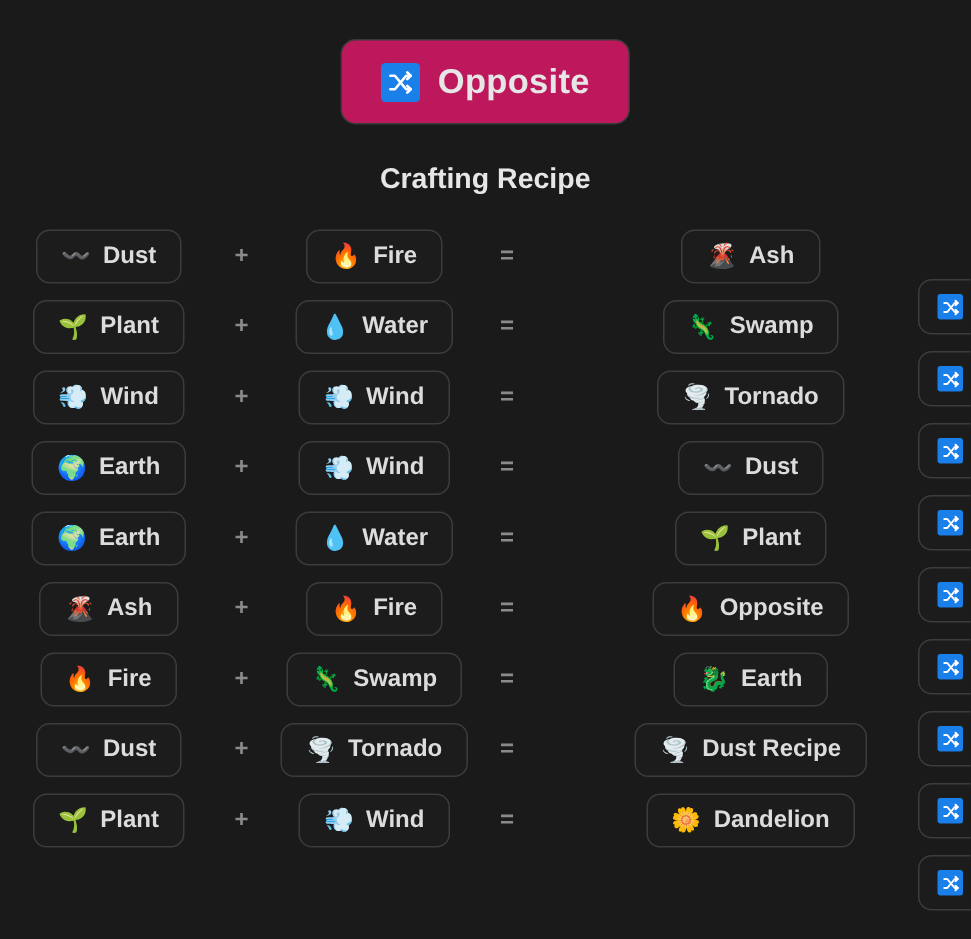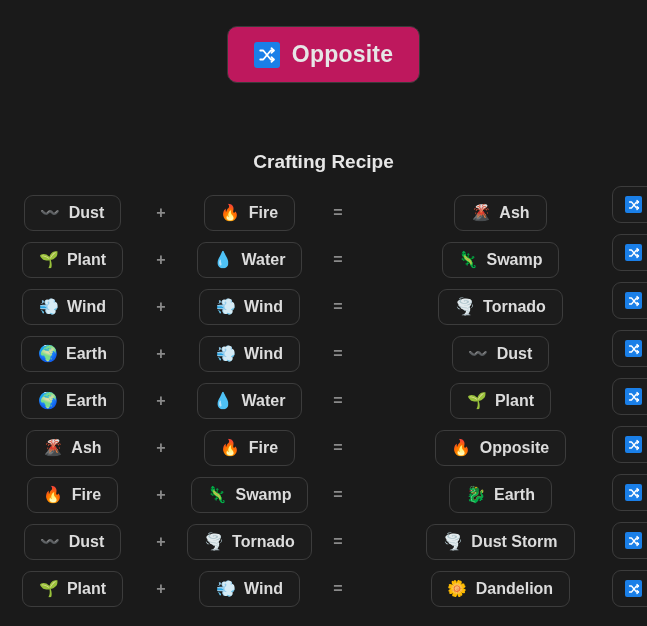--- a/index.html
+++ b/index.html
@@ -37,21 +37,21 @@
     display:inline-flex;align-items:center;justify-content:center;
     flex:0 0 auto;
   }
   .shuffle svg{display:block;}
   .shuffle.sm{width:17px;height:17px;border-radius:2px;}
 
   
   .section-title{
     text-align:center;
     font-size:19px;font-weight:bold;color:#e6e6e6;
-    margin-top:68px;
+    margin-top:26px;
   }
 
   
   .recipes{
     margin-top:22px;
     display:flex;flex-direction:column;gap:11px;
   }
   .recipe-row{
     display:grid;
     grid-template-columns:145px 32px 145px 32px 1fr;
@@ -239,21 +239,21 @@
           <span>Dust</span>
         </div>
         <div class="sep">+</div>
         <div class="chip">
           <span class="emoji">🌪️</span>
           <span>Tornado</span>
         </div>
         <div class="sep">=</div>
         <div class="result-cell"><div class="chip">
             <span class="emoji">🌪️</span>
-            <span>Dust Storm</span>
+            <span>Dust Recipe</span>
           </div></div>
       </div>
       <div class="recipe-row">
         <div class="chip">
           <span class="emoji">🌱</span>
           <span>Plant</span>
         </div>
         <div class="sep">+</div>
         <div class="chip">
           <span class="emoji">💨</span>

